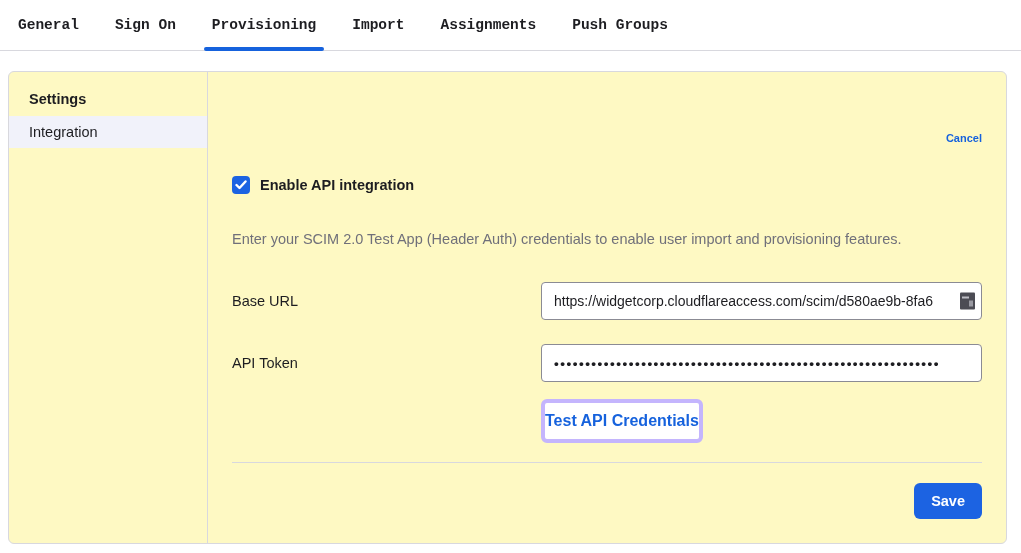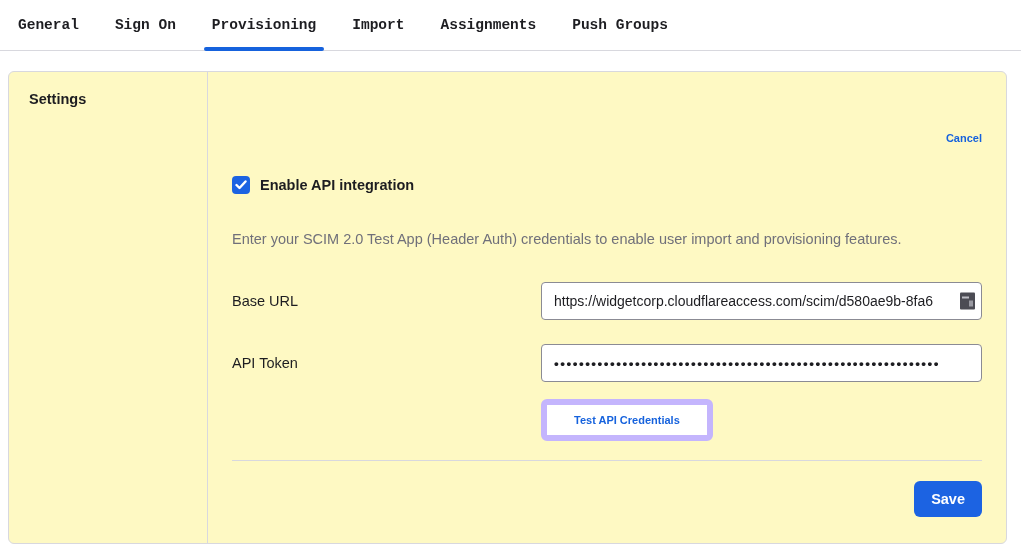--- a/index.html
+++ b/index.html
@@ -169,26 +169,26 @@
     content: "";
     position: absolute;
     right: 2px; bottom: 3px;
     width: 4px; height: 6px;
     background: #9a9aa2;
   }
 
   .test-row { margin-top: 17px; margin-left: 309px; }
   .test-button {
     background: #ffffff;
-    border: 6px solid #c4b5fd;
+    border: 4px solid #c4b5fd;
     color: #1662dd;
-    font-size: 11px;
-    font-weight: 700;
-    font-family: "Liberation Sans", "DejaVu Sans", sans-serif;
-    padding: 9px 27px;
+    font-size: 16px;
+    font-weight: 700;
+    font-family: "Liberation Sans", "DejaVu Sans", sans-serif;
+    padding: 9px 0;
     border-radius: 6px;
     cursor: pointer;
   }
 
   .footer-divider {
     margin-top: 19px;
     border: none;
     border-top: 1px solid #d8d8de;
   }
   .save-row {
@@ -216,20 +216,21 @@
   <div class="tab active">Provisioning</div>
   <div class="tab">Import</div>
   <div class="tab">Assignments</div>
   <div class="tab">Push Groups</div>
 </nav>
 
 <section class="panel">
 
   <aside class="sidebar">
     <div class="sidebar-header">Settings</div>
+    <div class="sidebar-item selected">Integration</div>
   </aside>
 
   <div class="main">
 
     <div class="cancel-row">
       <a class="cancel-link">Cancel</a>
     </div>
 
     <div class="checkbox-row">
       <span class="checkbox" role="checkbox" aria-checked="true">

